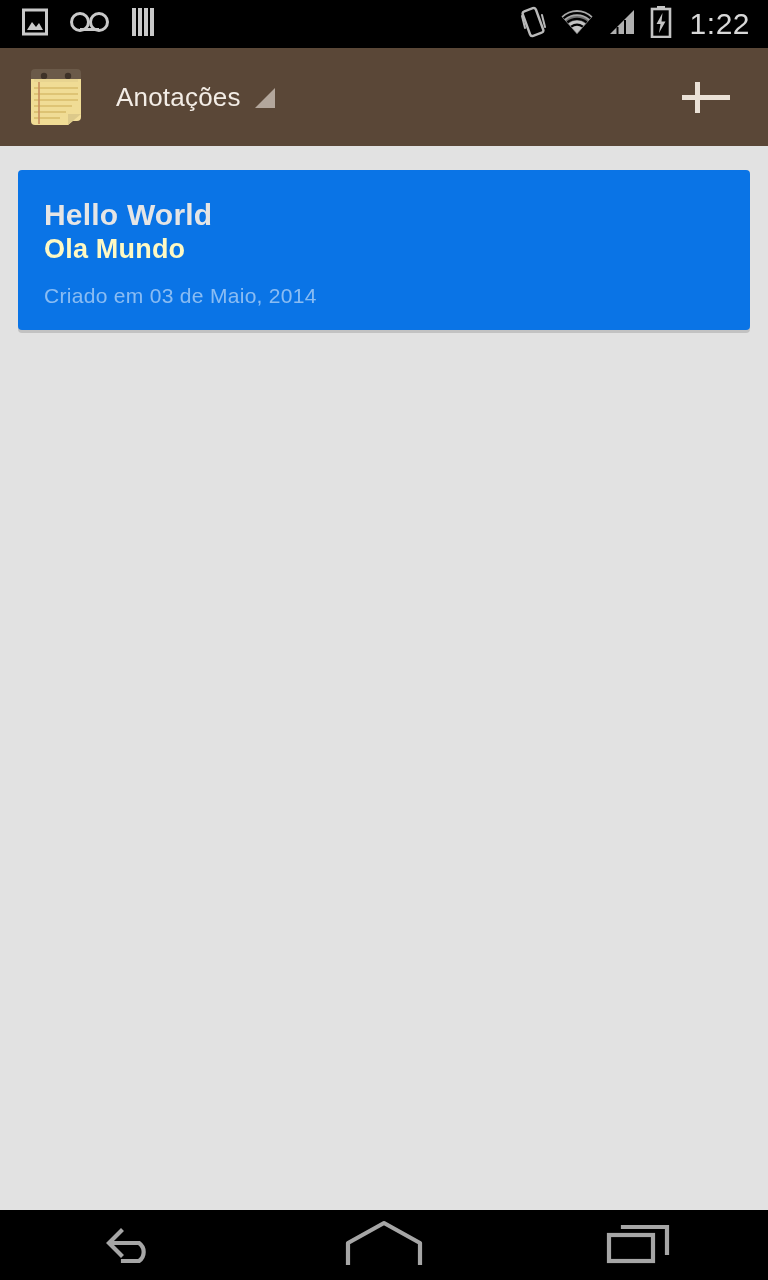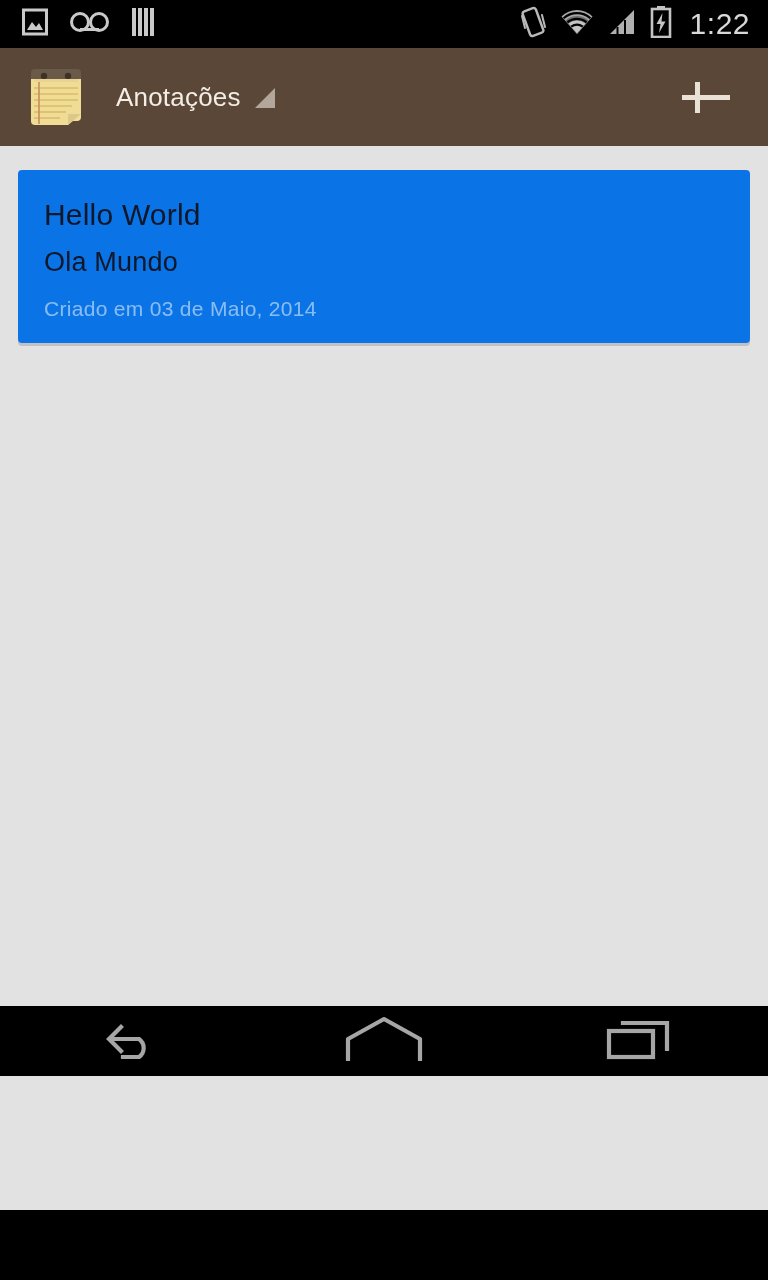--- a/index.html
+++ b/index.html
@@ -2,21 +2,21 @@
 <html><head>
 <meta charset="utf-8">
 <style>
   * { margin:0; padding:0; box-sizing:border-box; }
   html, body {
     width:768px; height:1280px;
     background:#000;
     font-family:"Liberation Sans", sans-serif;
     overflow:hidden;
   }
-  #screen { position:relative; width:768px; height:1076px; background:#e2e2e2; }
+  #screen { position:relative; width:768px; height:1280px; background:#e2e2e2; }
 
   
   #status-bar {
     position:absolute; top:0; left:0; width:768px; height:48px;
     background:#000; display:flex; align-items:center;
   }
   #status-left { display:flex; align-items:center; gap:22px; padding-left:22px; }
   #status-right {
     margin-left:auto; display:flex; align-items:center; gap:14px; padding-right:18px;
   }
@@ -57,25 +57,25 @@
     position:absolute; top:146px; left:0; width:768px; height:1064px;
     background:#e2e2e2; padding-top:24px;
   }
   .note-card {
     margin:0 18px; background:#0a74e6;
     border-radius:4px; padding:28px 26px 22px 26px;
     box-shadow:0 3px 0 rgba(0,0,0,0.14);
     cursor:pointer; position:relative;
   }
   .note-title {
-    color:#0f172a; font-size:30px; font-weight:400; line-height:1.15; letter-spacing:0.2px;
+    color:#e5e5e5; font-size:30px; font-weight:700; line-height:1.15; letter-spacing:0.2px;
   }
   .note-body {
-    color:#0f172a; font-size:27px; font-weight:400; line-height:1.2;
-    margin-top:13px; letter-spacing:0.2px;
+    color:#fef9c3; font-size:27px; font-weight:700; line-height:1.2;
+    letter-spacing:0.2px;
   }
   .note-date {
     color:rgba(255,255,255,0.52); font-size:21px; font-weight:400;
     margin-top:19px; letter-spacing:0.3px;
   }
 
   
   #nav-bar {
     position:absolute; bottom:0; left:0; width:768px; height:70px;
     background:#000; display:flex; align-items:center; justify-content:space-around;

